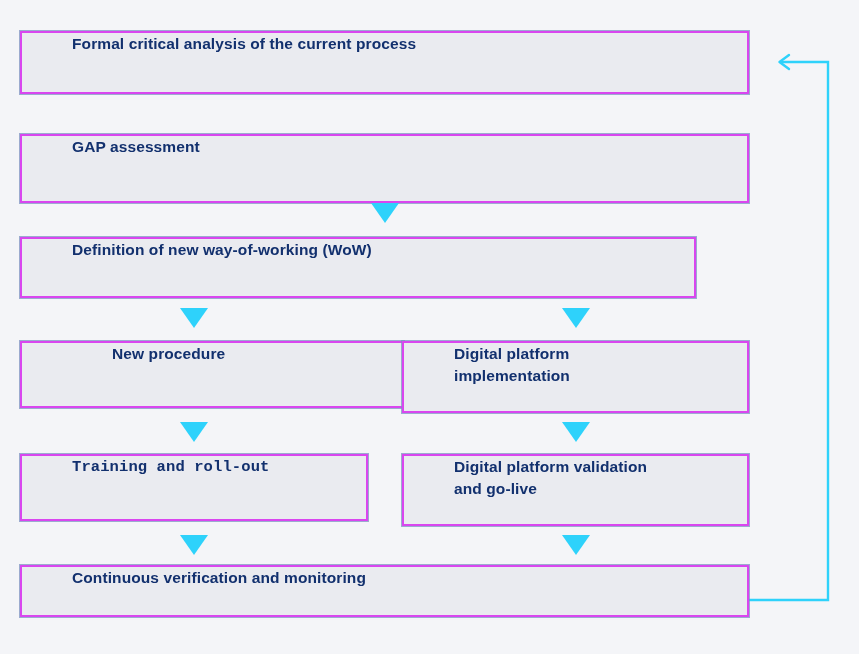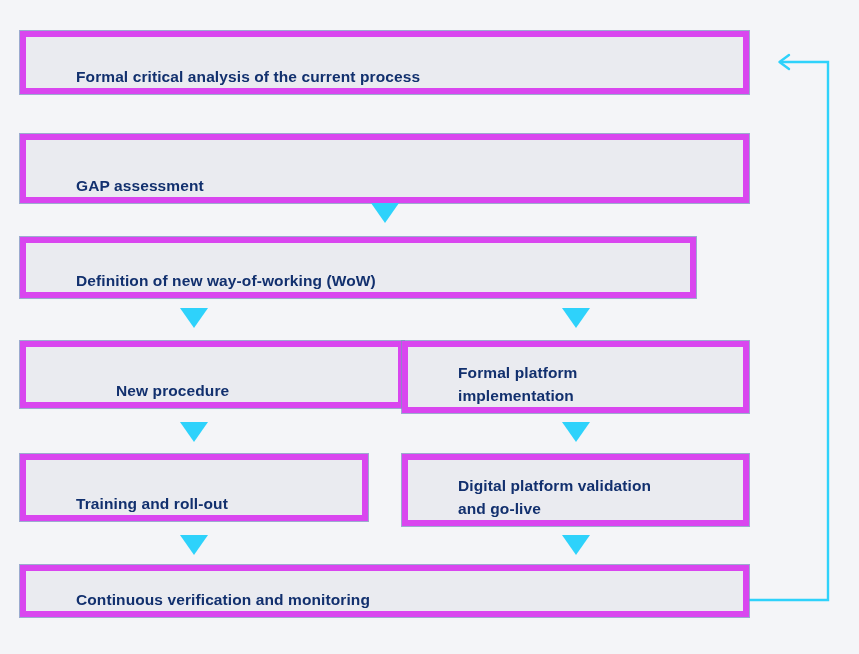--- a/index.html
+++ b/index.html
@@ -18,24 +18,24 @@
     position: relative;
     width: 859px;
     height: 654px;
   }
 
   
   .node {
     position: absolute;
     box-sizing: border-box;
     background: #eaebf0;
-    border: 6px solid #d946ef;
+    border: 2px solid #d946ef;
     box-shadow: 0 0 0 1px rgba(126,146,193,0.75);
     display: flex;
-    align-items: flex-end;
+    align-items: flex-start;
   }
   .node-label {
     color: #12306e;
     font-weight: bold;
     font-size: 15.5px;
     line-height: 1.45;
     letter-spacing: 0.1px;
     padding-left: 50px;
     padding-right: 16px;
   }
@@ -88,28 +88,28 @@
   </div>
 
   <div class="arrow-down" style="left:180px; top:308px;"></div>
   <div class="arrow-down" style="left:562px; top:308px;"></div>
 
   <div class="node" style="left:20px; top:341px; width:384px; height:67px;padding-left:40px;">
     <span class="node-label">New procedure</span>
   </div>
 
   <div class="node two-line" style="left:402px; top:341px; width:347px; height:72px;">
-    <span class="node-label" style="white-space:pre-line;">Formal platform
+    <span class="node-label" style="white-space:pre-line;">Digital platform
 implementation</span>
   </div>
 
   <div class="arrow-down" style="left:180px; top:422px;"></div>
   <div class="arrow-down" style="left:562px; top:422px;"></div>
 
-  <div class="node" style="left:20px; top:454px; width:348px; height:67px;">
+  <div class="node" style="left:20px; top:454px; width:348px; height:67px;font-family:Liberation Mono, monospace;">
     <span class="node-label">Training and roll-out</span>
   </div>
 
   <div class="node two-line" style="left:402px; top:454px; width:347px; height:72px;">
     <span class="node-label" style="white-space:pre-line;">Digital platform validation
 and go-live</span>
   </div>
 
   <div class="arrow-down" style="left:180px; top:535px;"></div>
   <div class="arrow-down" style="left:562px; top:535px;"></div>

